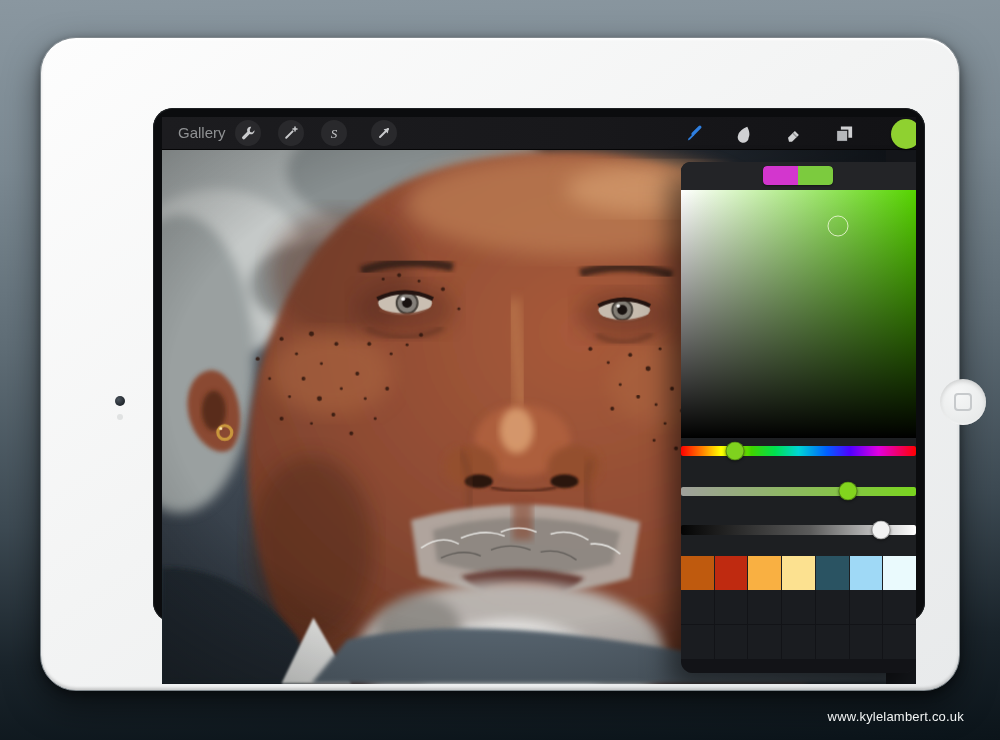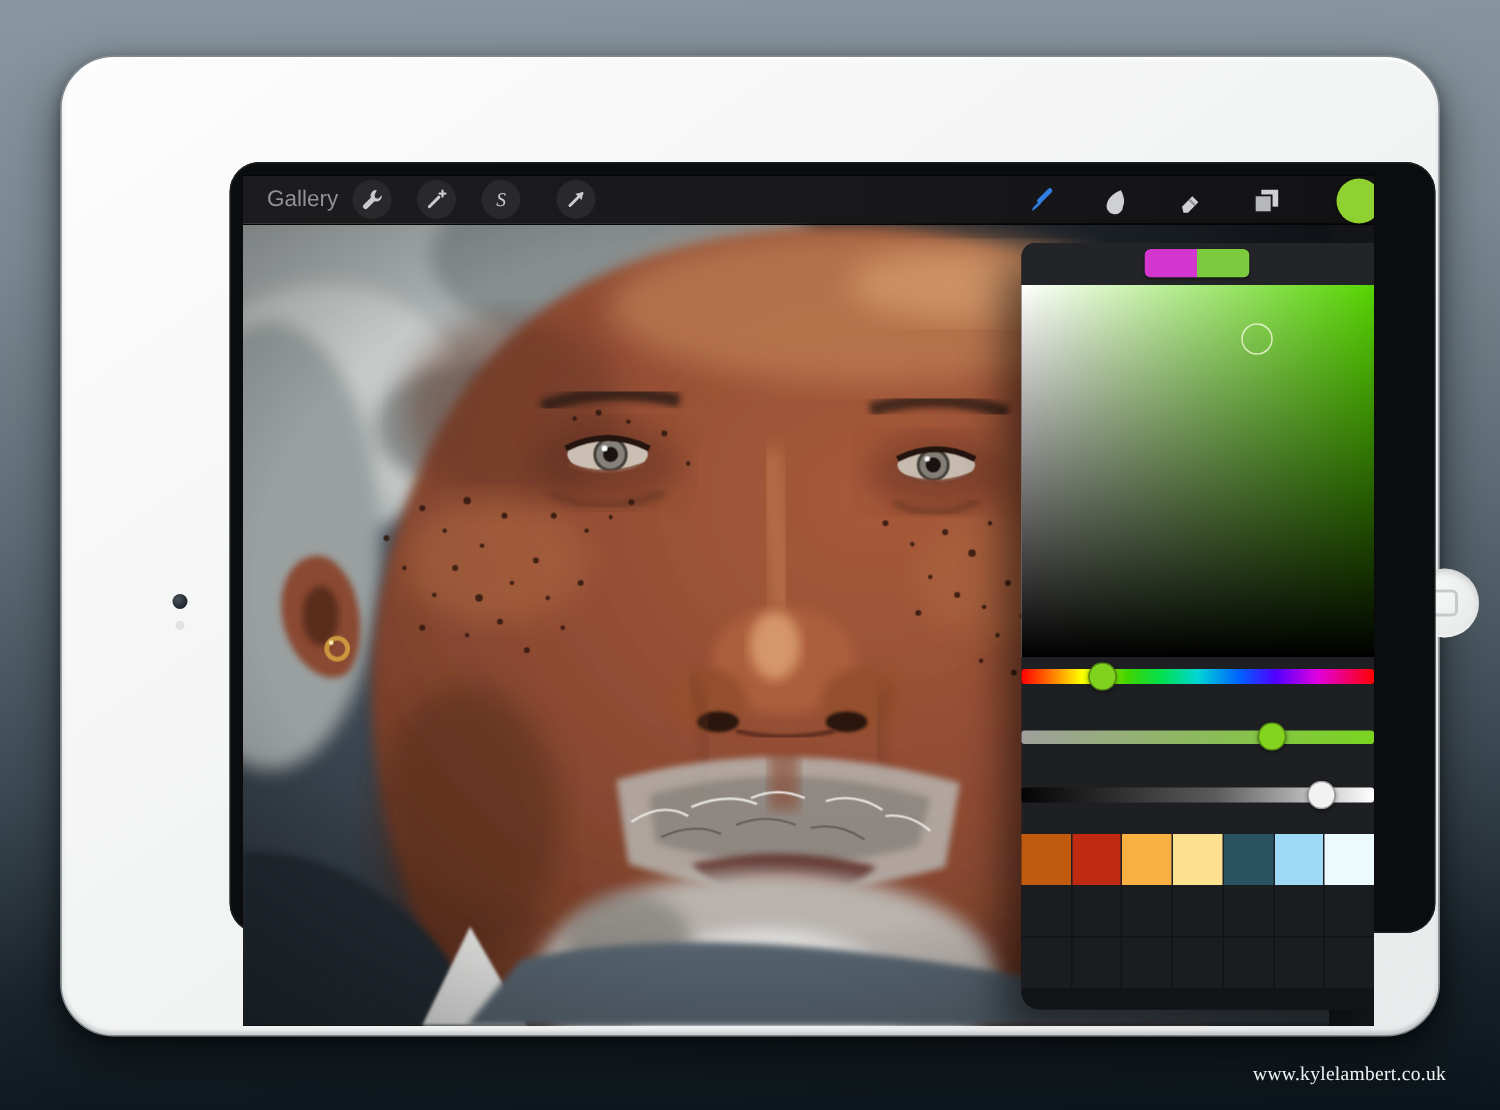--- a/index.html
+++ b/index.html
@@ -13,23 +13,23 @@
     box-shadow:inset 0 2px 2px rgba(255,255,255,.95),inset 0 -2px 3px rgba(0,0,0,.18),
       0 14px 34px rgba(0,0,0,.5),0 3px 10px rgba(0,0,0,.4);}
   .camera-dot{position:absolute;left:74px;top:358px;width:10px;height:10px;border-radius:50%;
     background:radial-gradient(circle at 35% 35%,#4a535c,#20262c 70%);}
   .sensor-dot{position:absolute;left:76px;top:376px;width:6px;height:6px;border-radius:50%;background:#e0e2e2;}
   .home-button{position:absolute;left:899px;top:341px;width:46px;height:46px;border-radius:50%;
     background:radial-gradient(circle at 40% 32%,#f6f7f7,#e8eaea 75%,#e2e4e5);
     box-shadow:inset 0 2px 4px rgba(0,0,0,.15),inset 0 -1px 2px rgba(255,255,255,.8);}
   .home-glyph{position:absolute;left:14px;top:14px;width:14px;height:14px;border:2px solid #c7cacc;border-radius:4px;}
   .screen{position:absolute;left:112px;top:70px;width:772px;height:514px;border-radius:20px;
-    background:#0b0c0e;box-shadow:inset 0 0 0 1px #1d2023;padding-left:32px;}
+    background:#0b0c0e;box-shadow:inset 0 0 0 1px #1d2023;}
   .screen-content{position:absolute;left:9px;top:9px;width:754px;height:567px;overflow:hidden;background:#000;}
-  .watermark{position:absolute;right:36px;bottom:16px;color:#f2f4f4;font-size:13px;letter-spacing:.2px;font-family:Liberation Serif, serif;}
+  .watermark{position:absolute;right:36px;bottom:16px;color:#f2f4f4;font-size:13px;letter-spacing:.2px;}
   
   .toolbar{position:absolute;left:0;top:0;width:754px;height:32px;
     background:linear-gradient(90deg,#1c1c1f 0%,#18181b 55%,#121215 100%);
     border-bottom:1px solid #060607;}
   .gallery-label{position:absolute;left:16px;top:0;height:32px;line-height:32px;
     color:#8f9193;font-size:15px;}
   .tool-circle{position:absolute;top:3px;width:26px;height:26px;border-radius:50%;background:#29292c;
     display:flex;align-items:center;justify-content:center;}
   .tool-flat{position:absolute;top:5px;width:24px;height:24px;display:flex;align-items:center;justify-content:center;}
   .color-circle{position:absolute;left:729px;top:2px;width:30px;height:30px;border-radius:50%;

